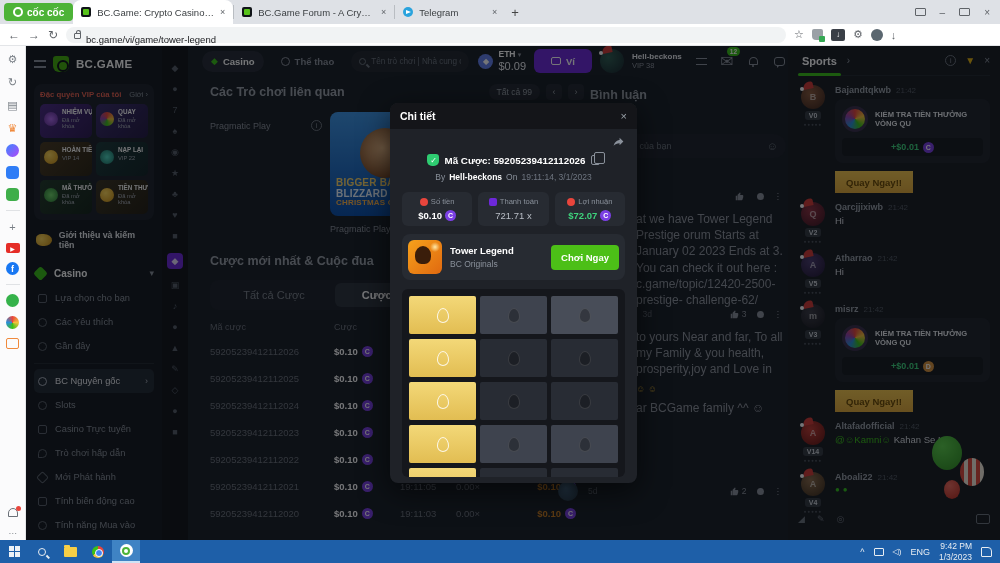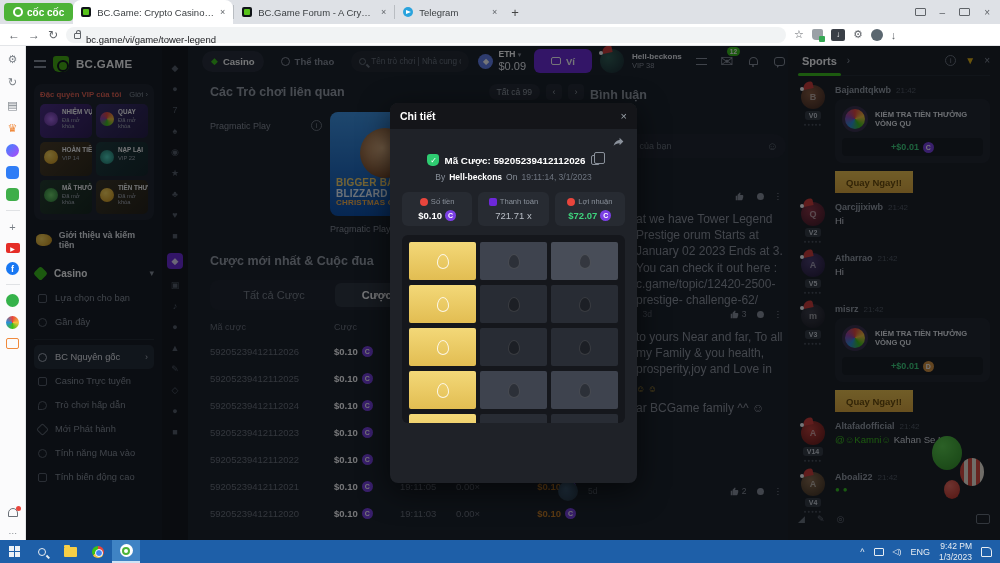--- a/index.html
+++ b/index.html
@@ -393,47 +393,55 @@
         <span class="dice"></span>
         <span>Casino</span>
         <span class="mh-ch">▾</span>
       </div>
       <div class="m-item">
           <span class="mi"></span>
           <span>Lựa chọn cho bạn</span>
         </div>
       <div class="m-item">
           <span class="mi" style="border-radius:50%"></span>
+          <span>Các Yêu thích</span>
+        </div>
+      <div class="m-item">
+          <span class="mi" style="border-radius:50%"></span>
           <span>Gần đây</span>
         </div>
       <div class="m-div"></div>
       <div class="m-item active">
           <span class="mi" style="border-radius:50%"></span>
           <span>BC Nguyên gốc</span>
           <span class="arr">›</span>
         </div>
       <div class="m-item">
+          <span class="mi" style="border-radius:50%"></span>
+          <span>Slots</span>
+        </div>
+      <div class="m-item">
           <span class="mi"></span>
           <span>Casino Trực tuyến</span>
         </div>
       <div class="m-item">
           <span class="mi" style="border-radius:50% 50% 50% 0"></span>
           <span>Trò chơi hấp dẫn</span>
         </div>
       <div class="m-item">
           <span class="mi" style="transform:rotate(45deg)"></span>
           <span>Mới Phát hành</span>
         </div>
       <div class="m-item">
+          <span class="mi"></span>
+          <span>Tính biến động cao</span>
+        </div>
+      <div class="m-item">
           <span class="mi" style="border-radius:50%"></span>
           <span>Tính năng Mua vào</span>
-        </div>
-      <div class="m-item">
-          <span class="mi"></span>
-          <span>Tính biến động cao</span>
         </div>
       <div class="m-item"></div>
     </div>
 
     <div class="rail">
       <i>◆</i>
       <i>●</i>
       <i>7</i>
       <i>♠</i>
       <i>◉</i>
@@ -877,20 +885,28 @@
           <div class="stat">
             <span class="st-l">
                 <span class="st-ic" style="background:#e8453c;border-radius:50%"></span>
                 <span>Lợi nhuận</span>
               </span>
             <span class="st-v green">
                 <span>$72.07</span>
                 <span class="coin">C</span>
               </span>
           </div>
+        </div>
+        <div class="game-row">
+          <span class="g-ic"></span>
+          <span>
+            <div class="g-t">Tower Legend</div>
+            <div class="g-p">BC Originals</div>
+          </span>
+          <span class="play-btn">Chơi Ngay</span>
         </div>
         <div class="board">
           <div class="b-row">
               <span class="cell gold">
                 <span class="egg"></span>
               </span>
               <span class="cell light">
                 <span class="egg"></span>
               </span>
               <span class="cell lighter">

